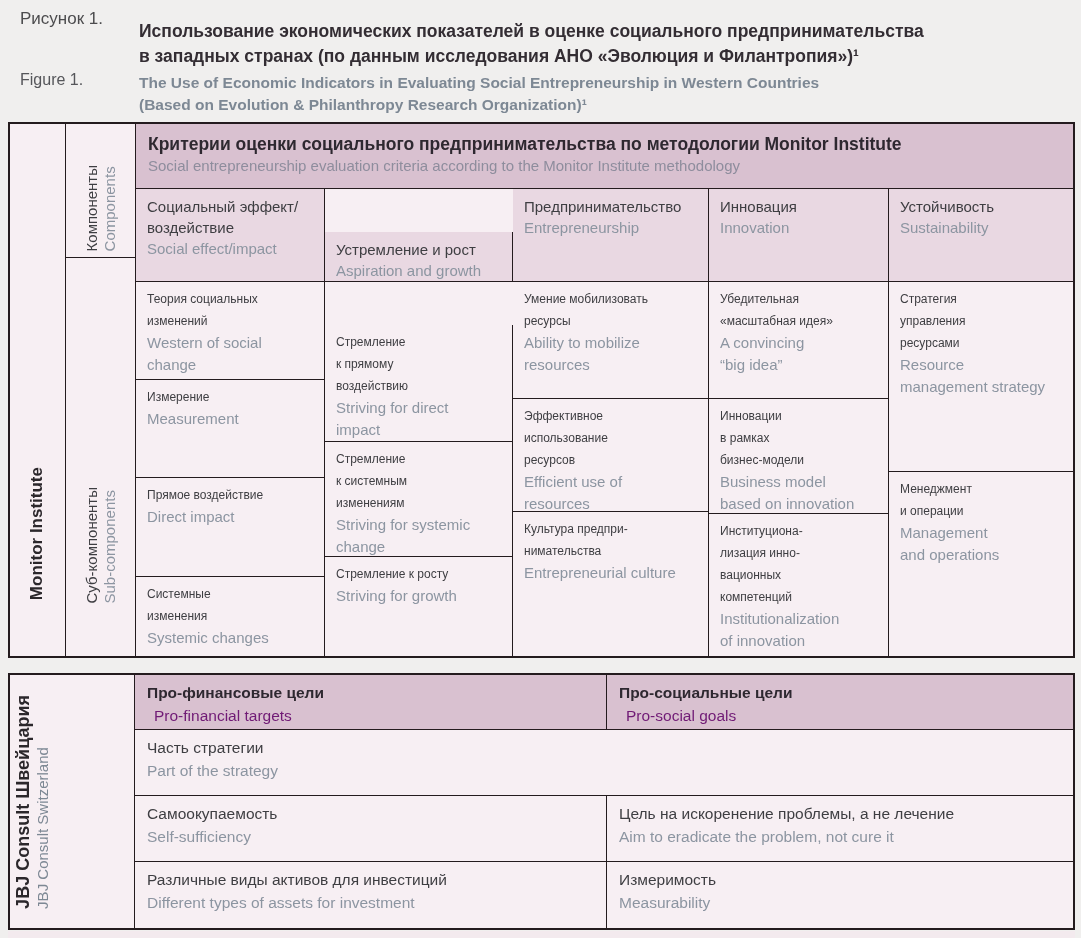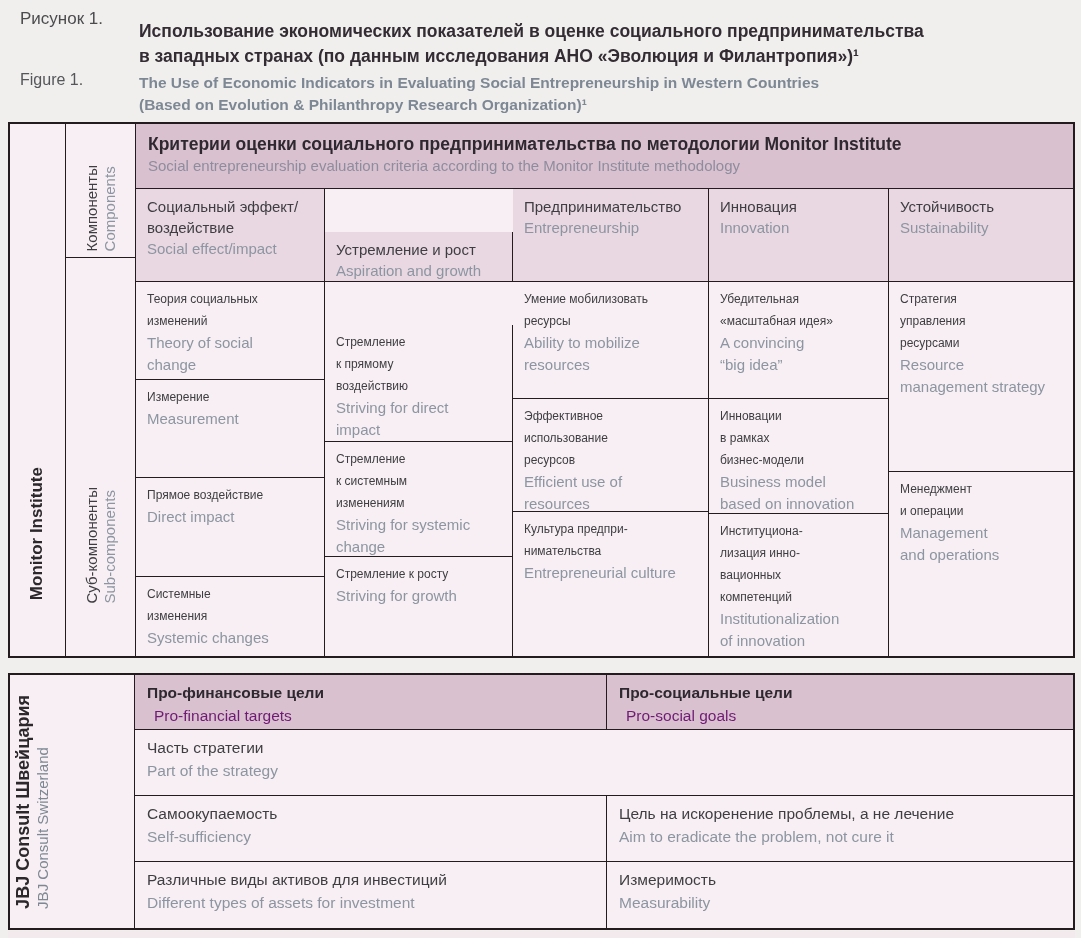--- a/index.html
+++ b/index.html
@@ -135,21 +135,21 @@
       <div class="hcell c5">
         <div class="ru">Устойчивость</div>
         <div class="en">Sustainability</div>
       </div>
     </div>
     <div class="t1-body">
       <div class="bcol c1">
         <div class="cell" style="flex:0 0 98px">
           <div class="ru">Теория социальных
 изменений</div>
-          <div class="en">Theory of social
+          <div class="en">Western of social
 change</div>
         </div>
         <div class="cell" style="flex:0 0 98px">
           <div class="ru">Измерение</div>
           <div class="en">Measurement</div>
         </div>
         <div class="cell" style="flex:0 0 99px">
           <div class="ru">Прямое воздействие</div>
           <div class="en">Direct impact</div>
         </div>

